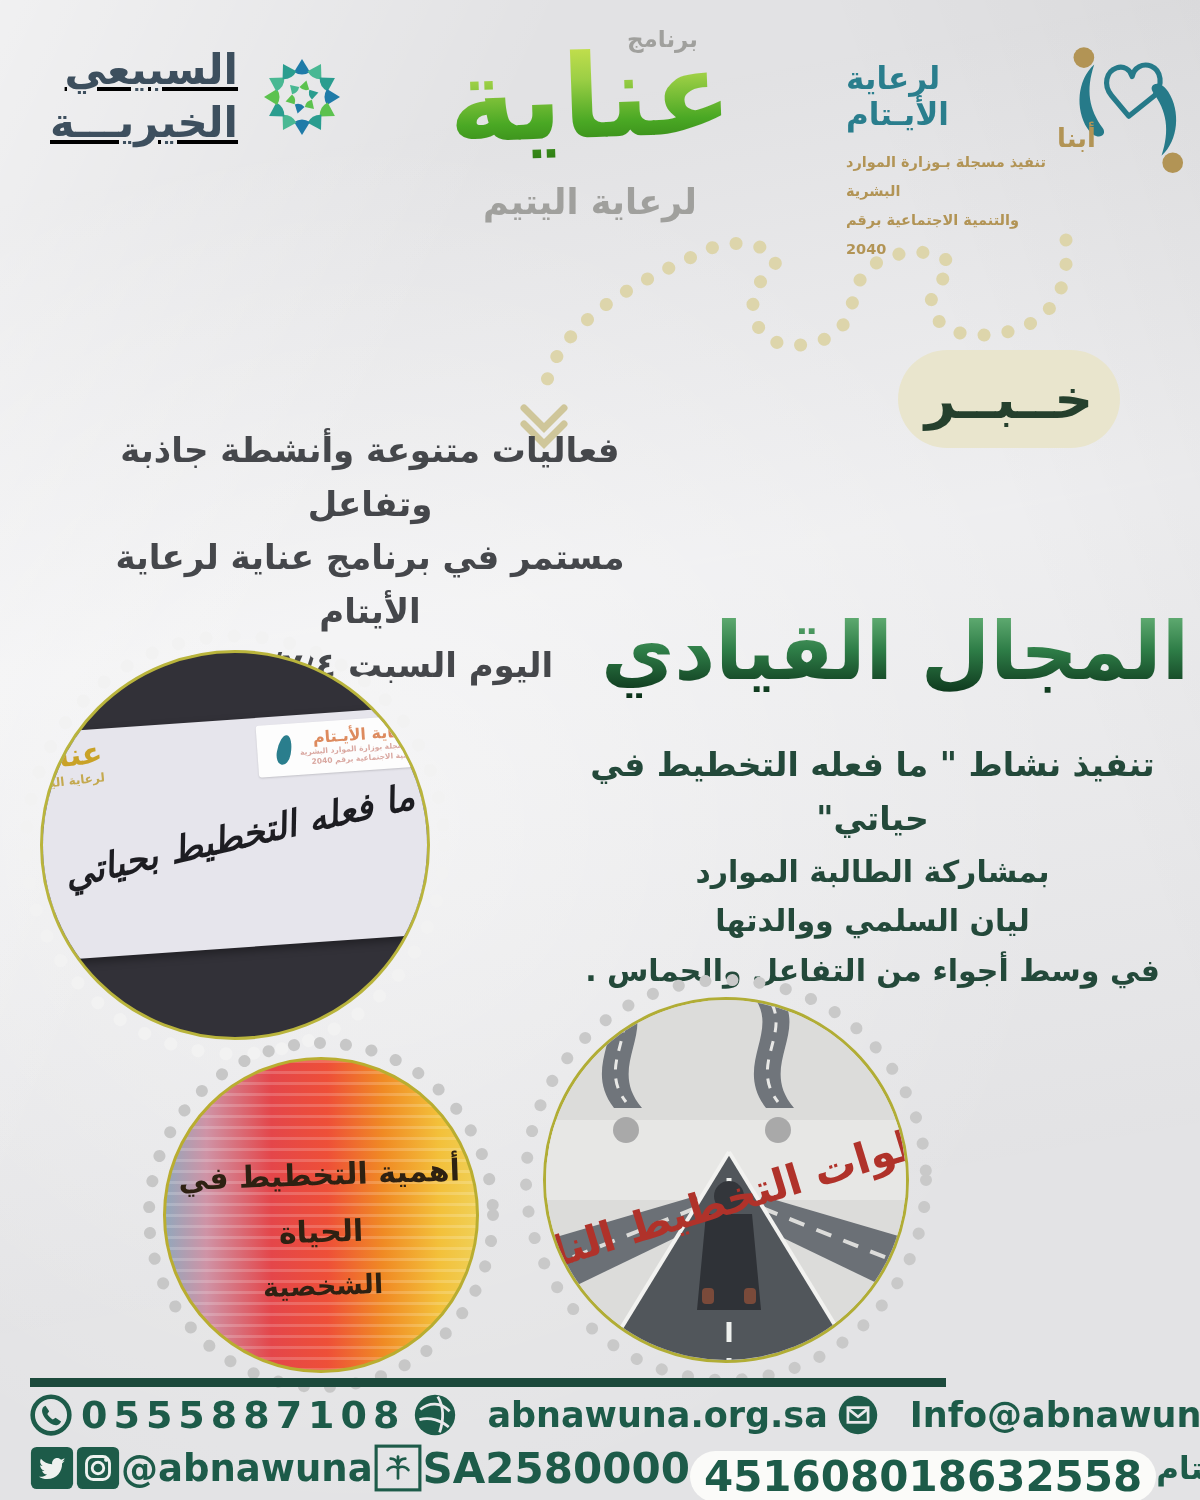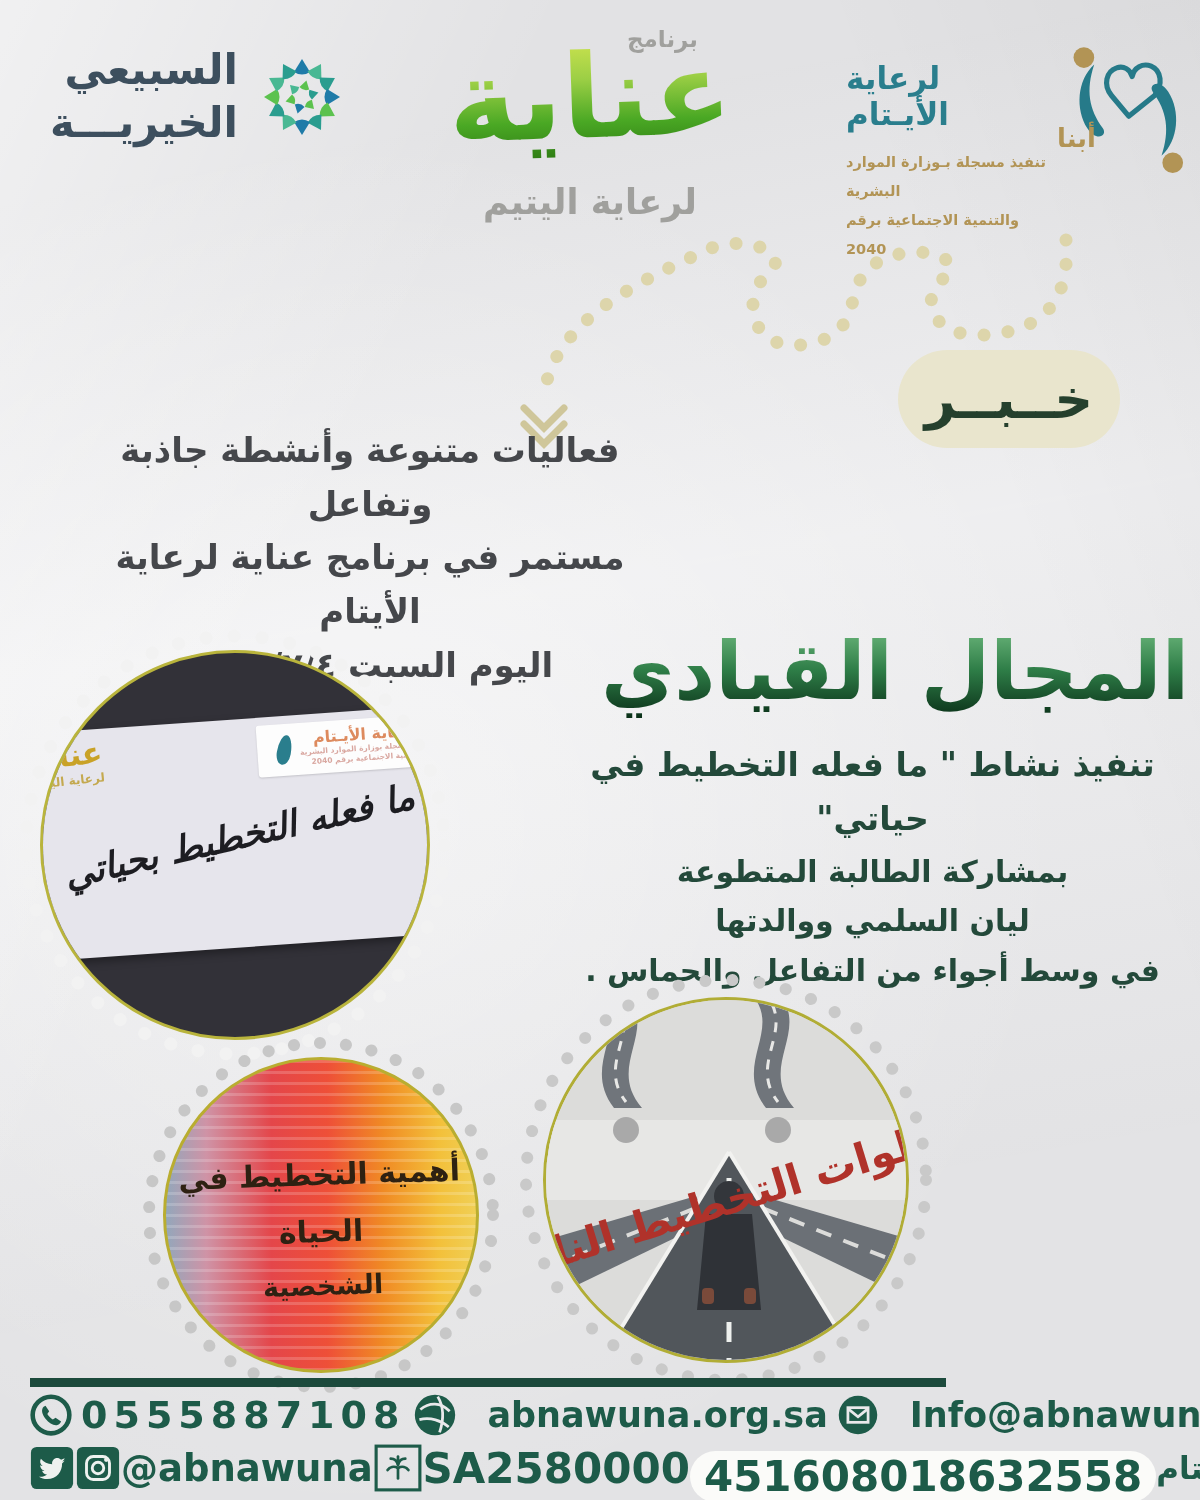--- a/index.html
+++ b/index.html
@@ -14,21 +14,21 @@
       linear-gradient(115deg, rgba(255,255,255,.5) 0%, rgba(255,255,255,0) 30%),
       linear-gradient(250deg, rgba(0,0,0,.035) 0%, rgba(0,0,0,0) 22%),
       linear-gradient(170deg, rgba(0,0,0,.03) 12%, rgba(255,255,255,.25) 40%, rgba(0,0,0,.028) 78%),
       radial-gradient(ellipse at 30% 55%, rgba(255,255,255,.5), rgba(255,255,255,0) 60%),
       #e9e9eb;
   }
   .abs{position:absolute;}
   .rtl{direction:rtl;}
 
   
-  .subaie{left:50px;top:44px;display:flex;align-items:center;gap:14px;}
+  .subaie{left:50px;top:44px;display:flex;align-items:center;gap:14px;text-decoration:underline;}
   .subaie-text{color:#3d4f5e;font-weight:700;font-size:42px;line-height:1.25;text-align:right;letter-spacing:0;}
   
   .enaya{left:440px;top:10px;width:300px;height:212px;}
   .enaya-program{position:absolute;top:16px;right:42px;font-size:23px;color:#a0a09d;font-weight:700;}
   .enaya-name{
     position:absolute;top:26px;left:0;right:0;text-align:center;
     font-size:116px;font-weight:900;line-height:1.05;transform:rotate(-2deg);
     background:linear-gradient(180deg,#cfe44f 0%,#9ccf45 35%,#4aa824 70%,#2f7d14 100%);
     -webkit-background-clip:text;background-clip:text;color:transparent;
   }
@@ -51,21 +51,21 @@
 
   
   .announce{left:100px;top:424px;width:540px;text-align:center;
     color:#45474b;font-size:34px;font-weight:700;line-height:1.58;}
 
   
   .sec-title{
     left:590px;top:606px;width:610px;text-align:center;
     font-size:80px;font-weight:900;line-height:1.15;
     background:linear-gradient(180deg,#6fb97e 0%,#2e7d47 48%,#0a3018 100%);
-    -webkit-background-clip:text;background-clip:text;color:transparent;margin-top:20px;
+    -webkit-background-clip:text;background-clip:text;color:transparent;
   }
   .sec-body{left:545px;top:738px;width:655px;text-align:center;color:#23493a;line-height:1.65;}
   .sec-line1{font-size:33px;font-weight:800;}
   .sec-line{font-size:30px;font-weight:700;}
 
   
   .ring{position:absolute;pointer-events:none;}
   .circ{position:absolute;border-radius:50%;overflow:hidden;box-sizing:border-box;}
   .circ1{left:40px;top:650px;width:390px;height:390px;border:3px solid #b9b43c;background:#323138;}
   .board{position:absolute;left:-34px;top:66px;width:470px;height:228px;background:#e6e5ec;transform:rotate(-4deg);
@@ -209,21 +209,21 @@
 
 <div class="abs announce rtl">
   <div>فعاليات متنوعة وأنشطة جاذبة وتفاعل</div>
   <div>مستمر في برنامج عناية لرعاية الأيتام</div>
   <div>اليوم السبت ١٤٤٣/٧/٤</div>
 </div>
 
 <div class="abs sec-title rtl">المجال القيادي</div>
 <div class="abs sec-body rtl">
   <div class="sec-line1">تنفيذ نشاط " ما فعله التخطيط في حياتي"</div>
-  <div class="sec-line">بمشاركة الطالبة  المتطوعة</div>
+  <div class="sec-line">بمشاركة الطالبة  الموارد</div>
   <div class="sec-line">ليان السلمي ووالدتها</div>
   <div class="sec-line">في وسط أجواء من التفاعل والحماس .</div>
 </div>
 
 <svg class="ring" style="left:13px;top:623px;" width="444" height="444">
   <circle cx="222" cy="222" r="209" fill="none" stroke="#f2f2f2" stroke-width="13" stroke-linecap="round" stroke-dasharray="0.1 28"></circle>
 </svg>
 <div class="circ circ1">
   <div class="board">
     <div class="board-mini-enaya">

